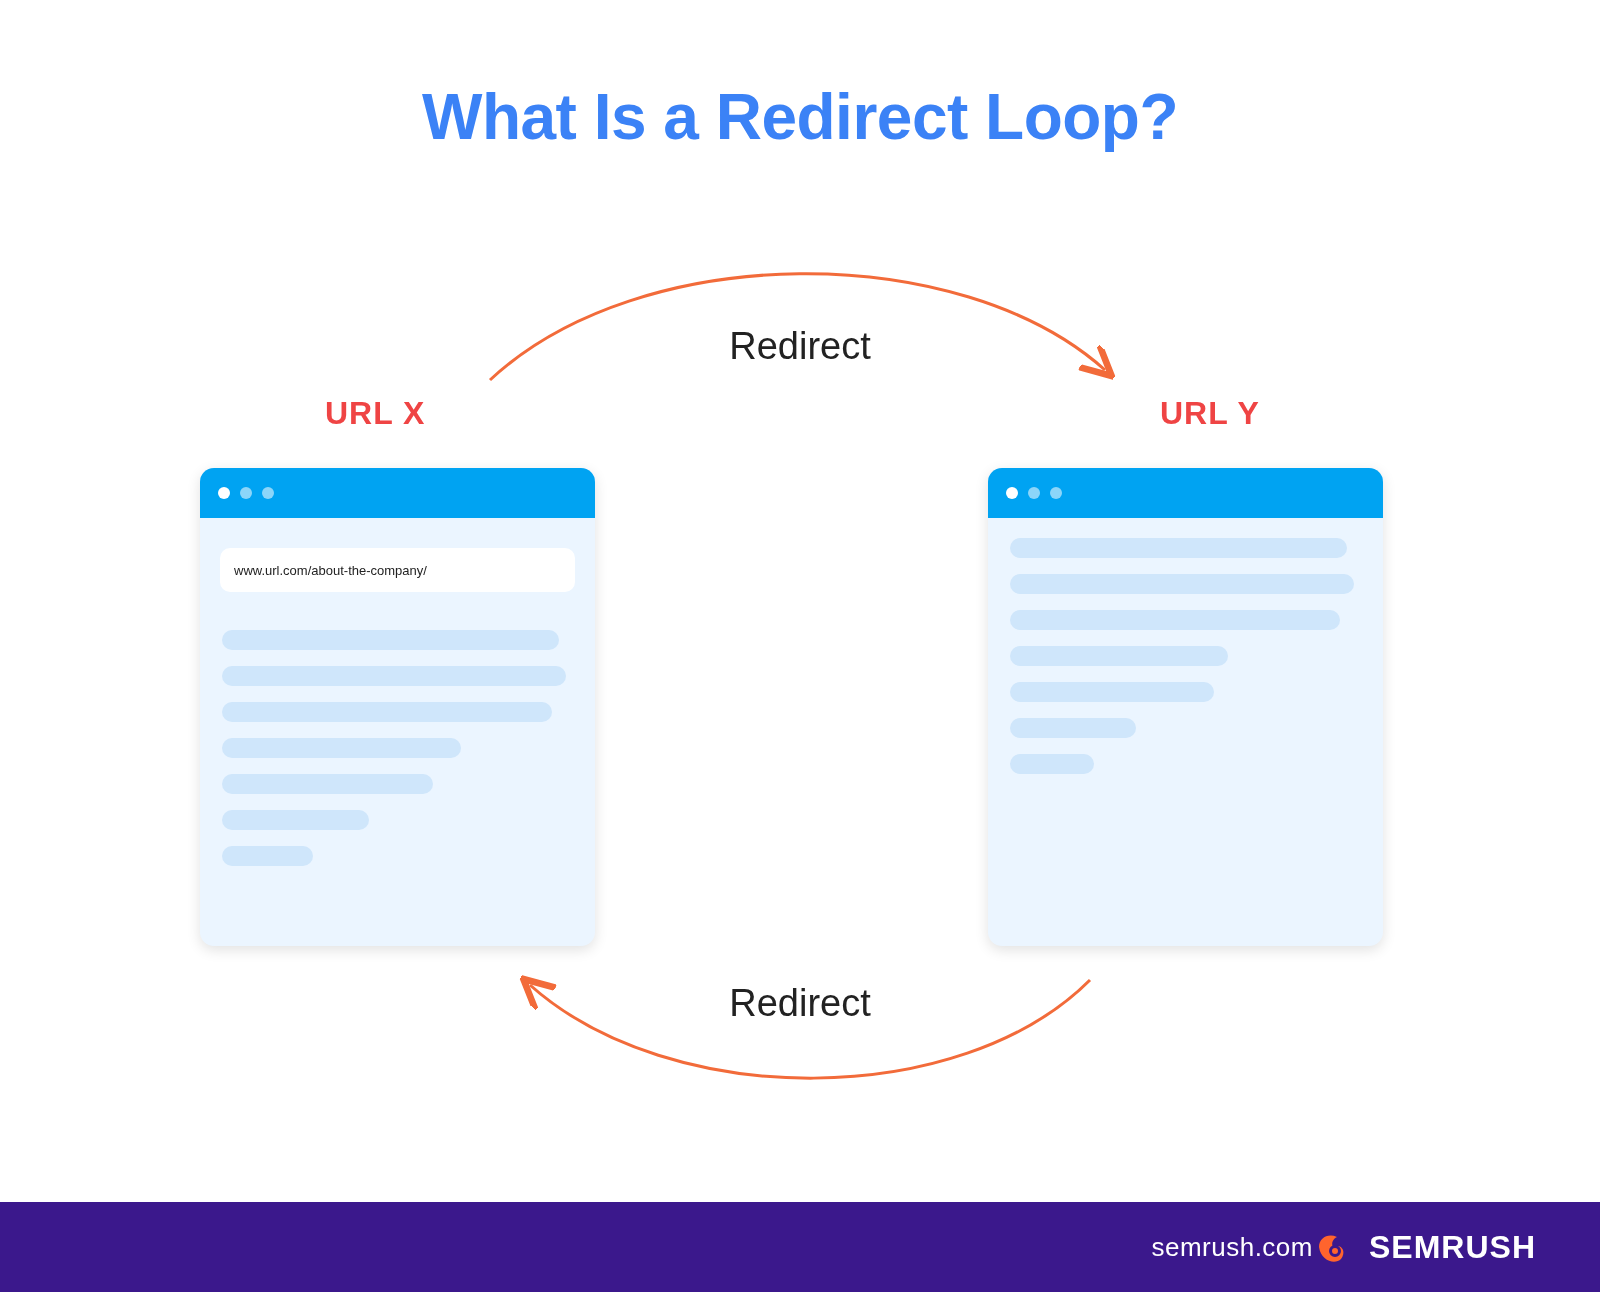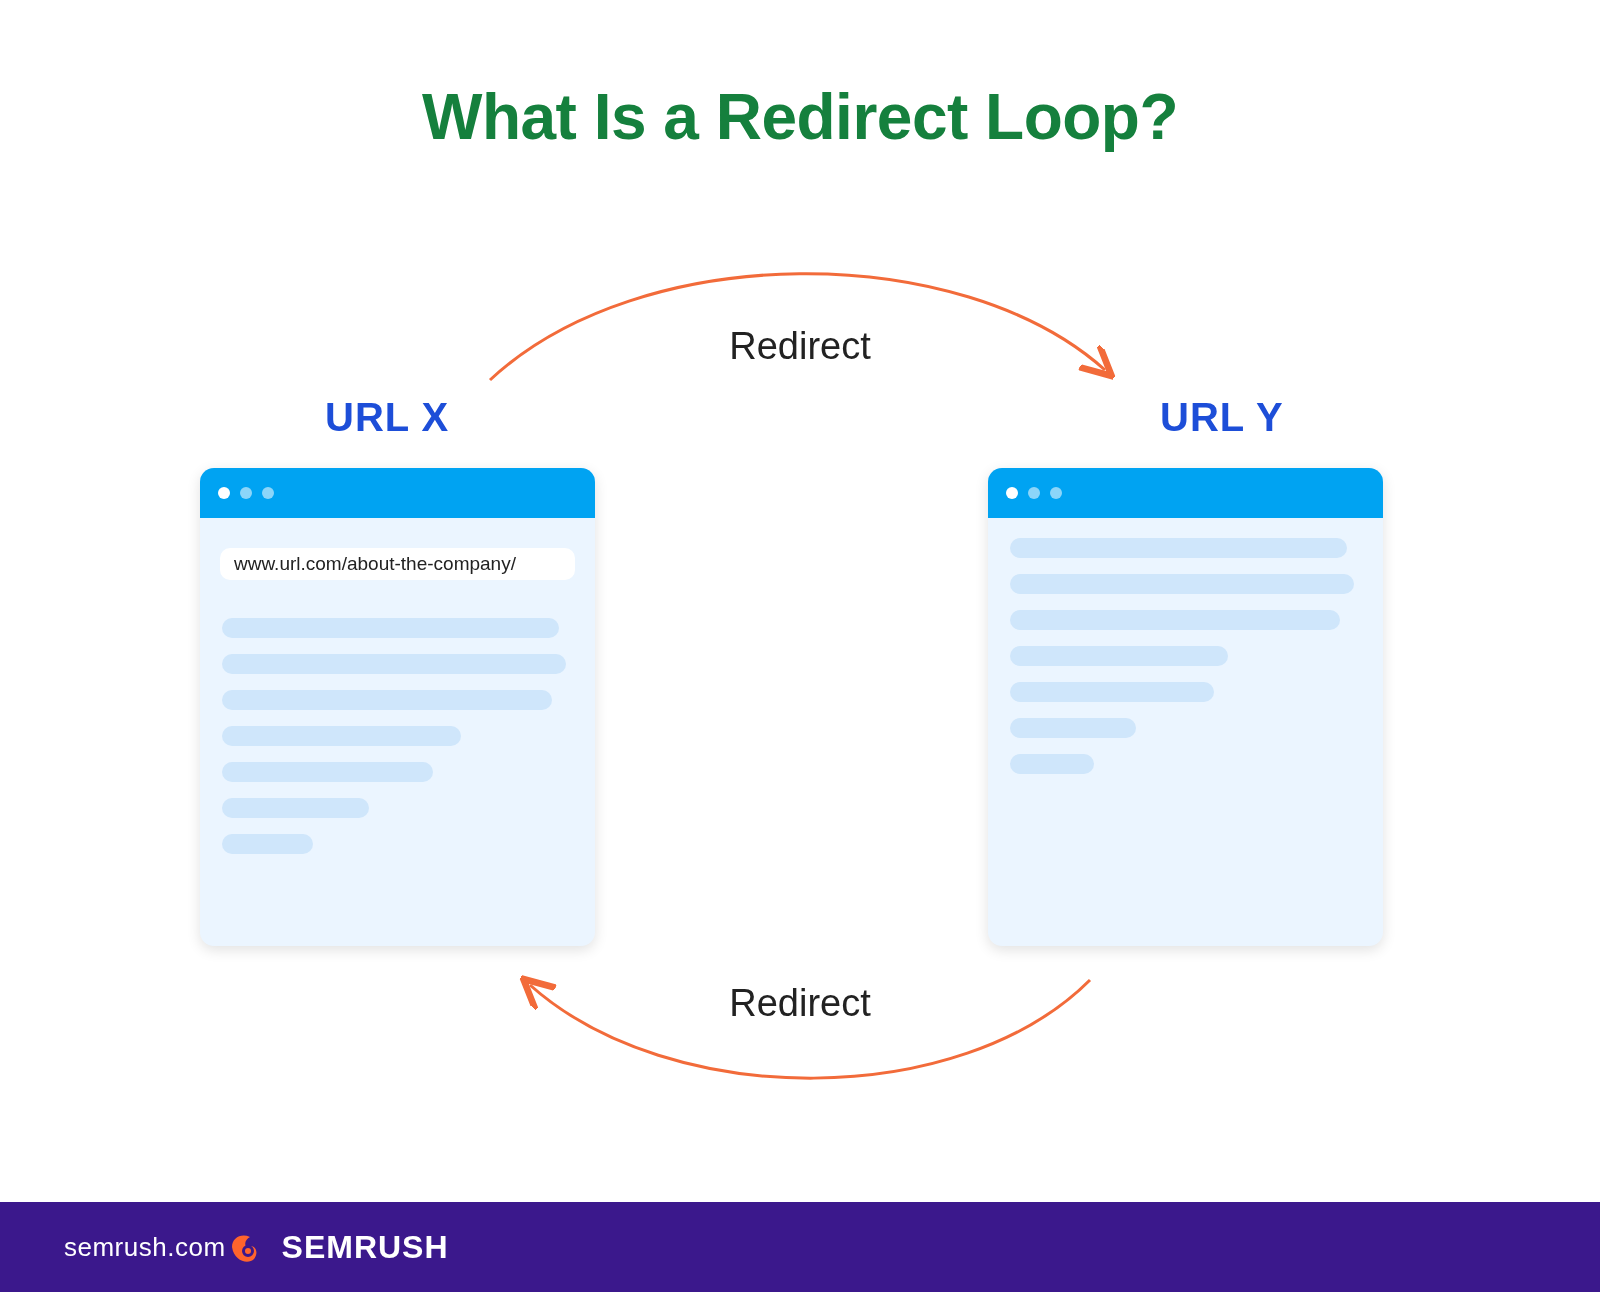--- a/index.html
+++ b/index.html
@@ -12,21 +12,21 @@
     overflow: hidden;
   }
   .title {
     position: absolute;
     top: 80px;
     left: 0;
     right: 0;
     text-align: center;
     font-size: 64px;
     font-weight: 700;
-    color: #15803d;
+    color: #3b82f6;
     letter-spacing: -0.5px;
   }
   .label-redirect-top {
     position: absolute;
     top: 325px;
     left: 0;
     right: 0;
     text-align: center;
     font-size: 38px;
     font-weight: 400;
@@ -37,23 +37,23 @@
     top: 982px;
     left: 0;
     right: 0;
     text-align: center;
     font-size: 38px;
     font-weight: 400;
     color: #222;
   }
   .url-label {
     position: absolute;
-    font-size: 40px;
+    font-size: 32px;
     font-weight: 700;
-    color: #1d4ed8;
+    color: #ef4444;
     letter-spacing: 1px;
   }
   .url-label.left { top: 395px; left: 325px; }
   .url-label.right { top: 395px; left: 1160px; }
 
   .browser {
     position: absolute;
     width: 395px;
     height: 478px;
     border-radius: 14px;
@@ -75,27 +75,27 @@
   .dot {
     width: 12px;
     height: 12px;
     border-radius: 50%;
     background: #ffffff;
   }
   .dot.dim { opacity: 0.55; }
 
   .addr-bar {
     margin: 30px 20px 18px 20px;
-    height: 32px;
+    height: 44px;
     background: #ffffff;
     border-radius: 10px;
     display: flex;
     align-items: center;
     padding: 3px 14px;
-    font-size: 19px;
+    font-size: 13px;
     color: #222;
   }
 
   .content-lines {
     padding: 20px 22px 0 22px;
   }
   .line {
     height: 20px;
     background: #cfe6fb;
     border-radius: 10px;
@@ -111,21 +111,21 @@
   
   .footer {
     position: absolute;
     bottom: 0;
     left: 0;
     right: 0;
     height: 90px;
     background: #3b188c;
     display: flex;
     align-items: center;
-    justify-content: flex-start;
+    justify-content: flex-end;
     padding: 0 64px;
     color: #fff;
   }
   .footer-domain {
     font-size: 26px;
     font-weight: 500;
     letter-spacing: 0.5px;
   }
   .footer-logo {
     display: flex;

